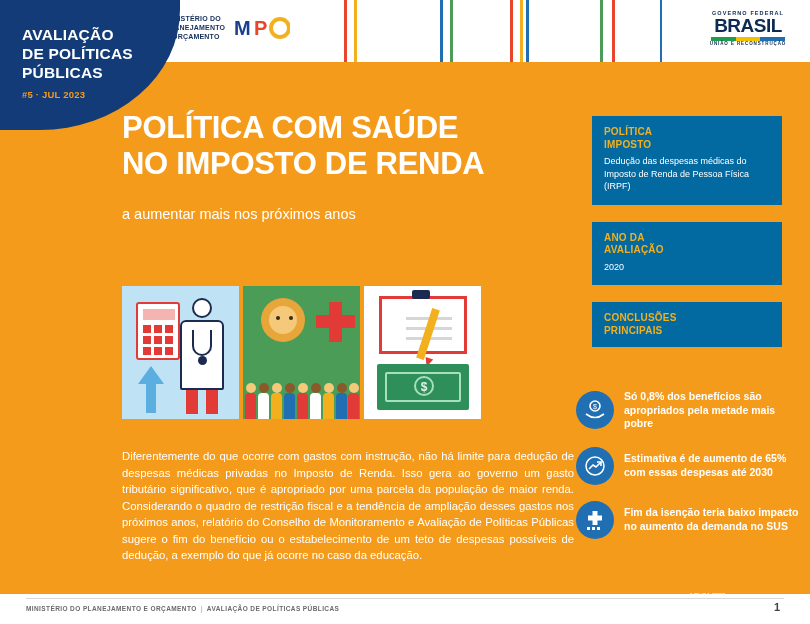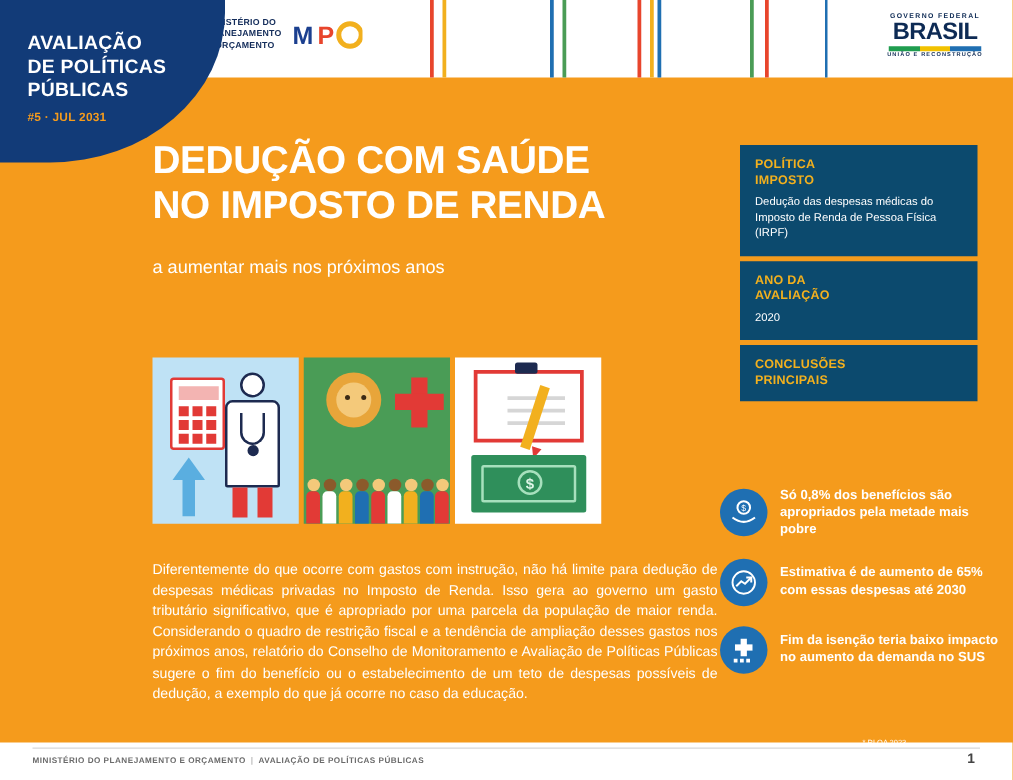--- a/index.html
+++ b/index.html
@@ -99,21 +99,21 @@
   .money-circ{position:absolute;left:50px;top:90px;width:20px;height:20px;border-radius:50%;border:2px solid #a7e0bd;color:#dff6e8;font-size:12px;font-weight:bold;text-align:center;line-height:19px;}
 
   
   .bodytext {
     position: absolute; left: 122px; top: 448px; width: 452px;
     color: #ffffff; font-size: 11.3px; line-height: 16.5px; text-align: justify;
   }
 
   
   .panel { position: absolute; left: 592px; top: 116px; width: 190px; }
-  .pbox { background: #0c4a6e; padding: 10px 12px 12px; margin-bottom: 4px; }
+  .pbox { background: #0369a1; padding: 10px 12px 12px; margin-bottom: 17px; }
   .plabel { color: #F2B01E; font-size: 10px; font-weight: bold; line-height: 12.5px; letter-spacing: .2px; }
   .pvalue { color: #ffffff; font-size: 9px; line-height: 12.5px; margin-top: 4px; }
   .bigvalue { color: #ffffff; font-weight: bold; margin-top: 2px; display: flex; align-items: baseline; gap: 4px;}
   .bigvalue .rs { color: #F2B01E; font-size: 17px; font-weight: bold; }
   .bigvalue .num { font-size: 30px; letter-spacing: -1px; line-height: 32px; }
 
   .bullets { position: absolute; left: 576px; top: 390px; width: 225px; }
   .bullet { display: flex; align-items: center; gap: 10px; margin-bottom: 16px; }
   .bicon {
     width: 38px; height: 38px; border-radius: 50%; background: #1f6fb2;
@@ -180,27 +180,27 @@
   </div>
 </div>
 
 <div class="badge">
   <div class="badge-inner">
     <div class="badge-title">
       <div>AVALIAÇÃO</div>
       <div>DE POLÍTICAS</div>
       <div>PÚBLICAS</div>
     </div>
-    <div class="badge-issue">#5 · JUL 2031</div>
+    <div class="badge-issue">#5 · JUL 2023</div>
   </div>
 </div>
 
 <div class="main">
   <div class="headline">
-    <div>DEDUÇÃO COM SAÚDE</div>
+    <div>POLÍTICA COM SAÚDE</div>
     <div>NO IMPOSTO DE RENDA</div>
   </div>
   <div class="subhead">
     <div>a aumentar mais nos próximos anos</div>
   </div>
 </div>
 
 <div class="imgrow">
   <div class="imgcell c1">
     <div class="calc">

